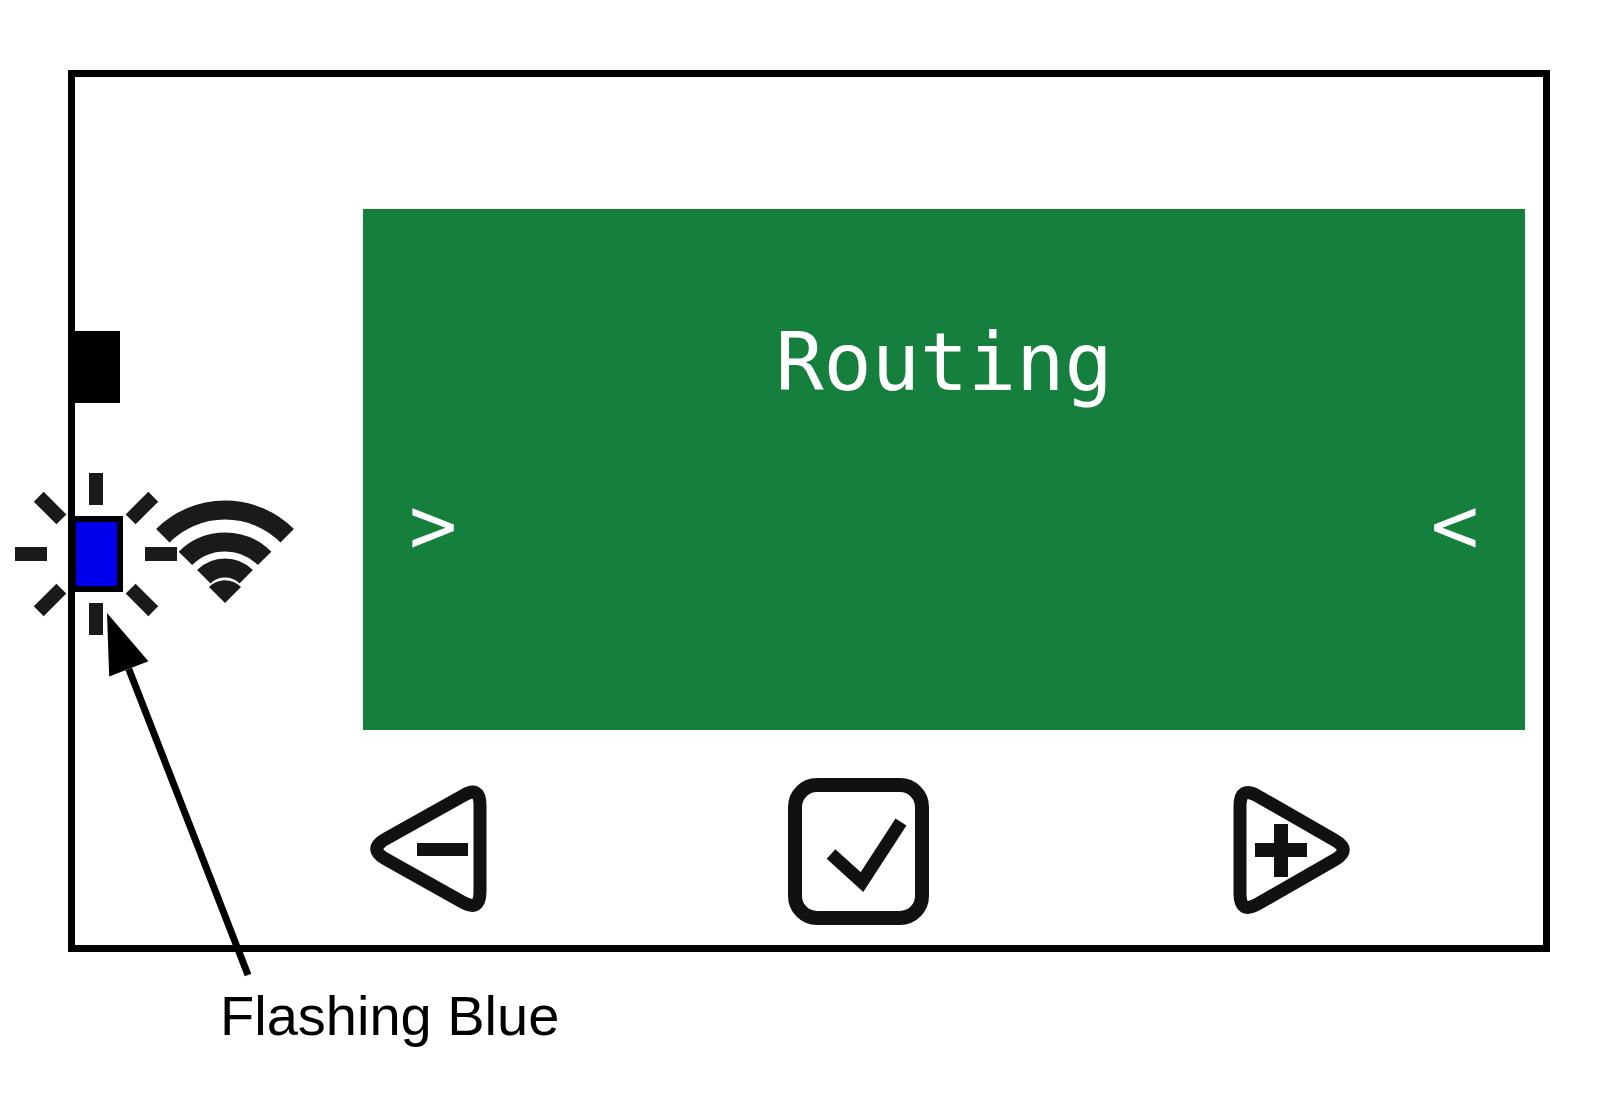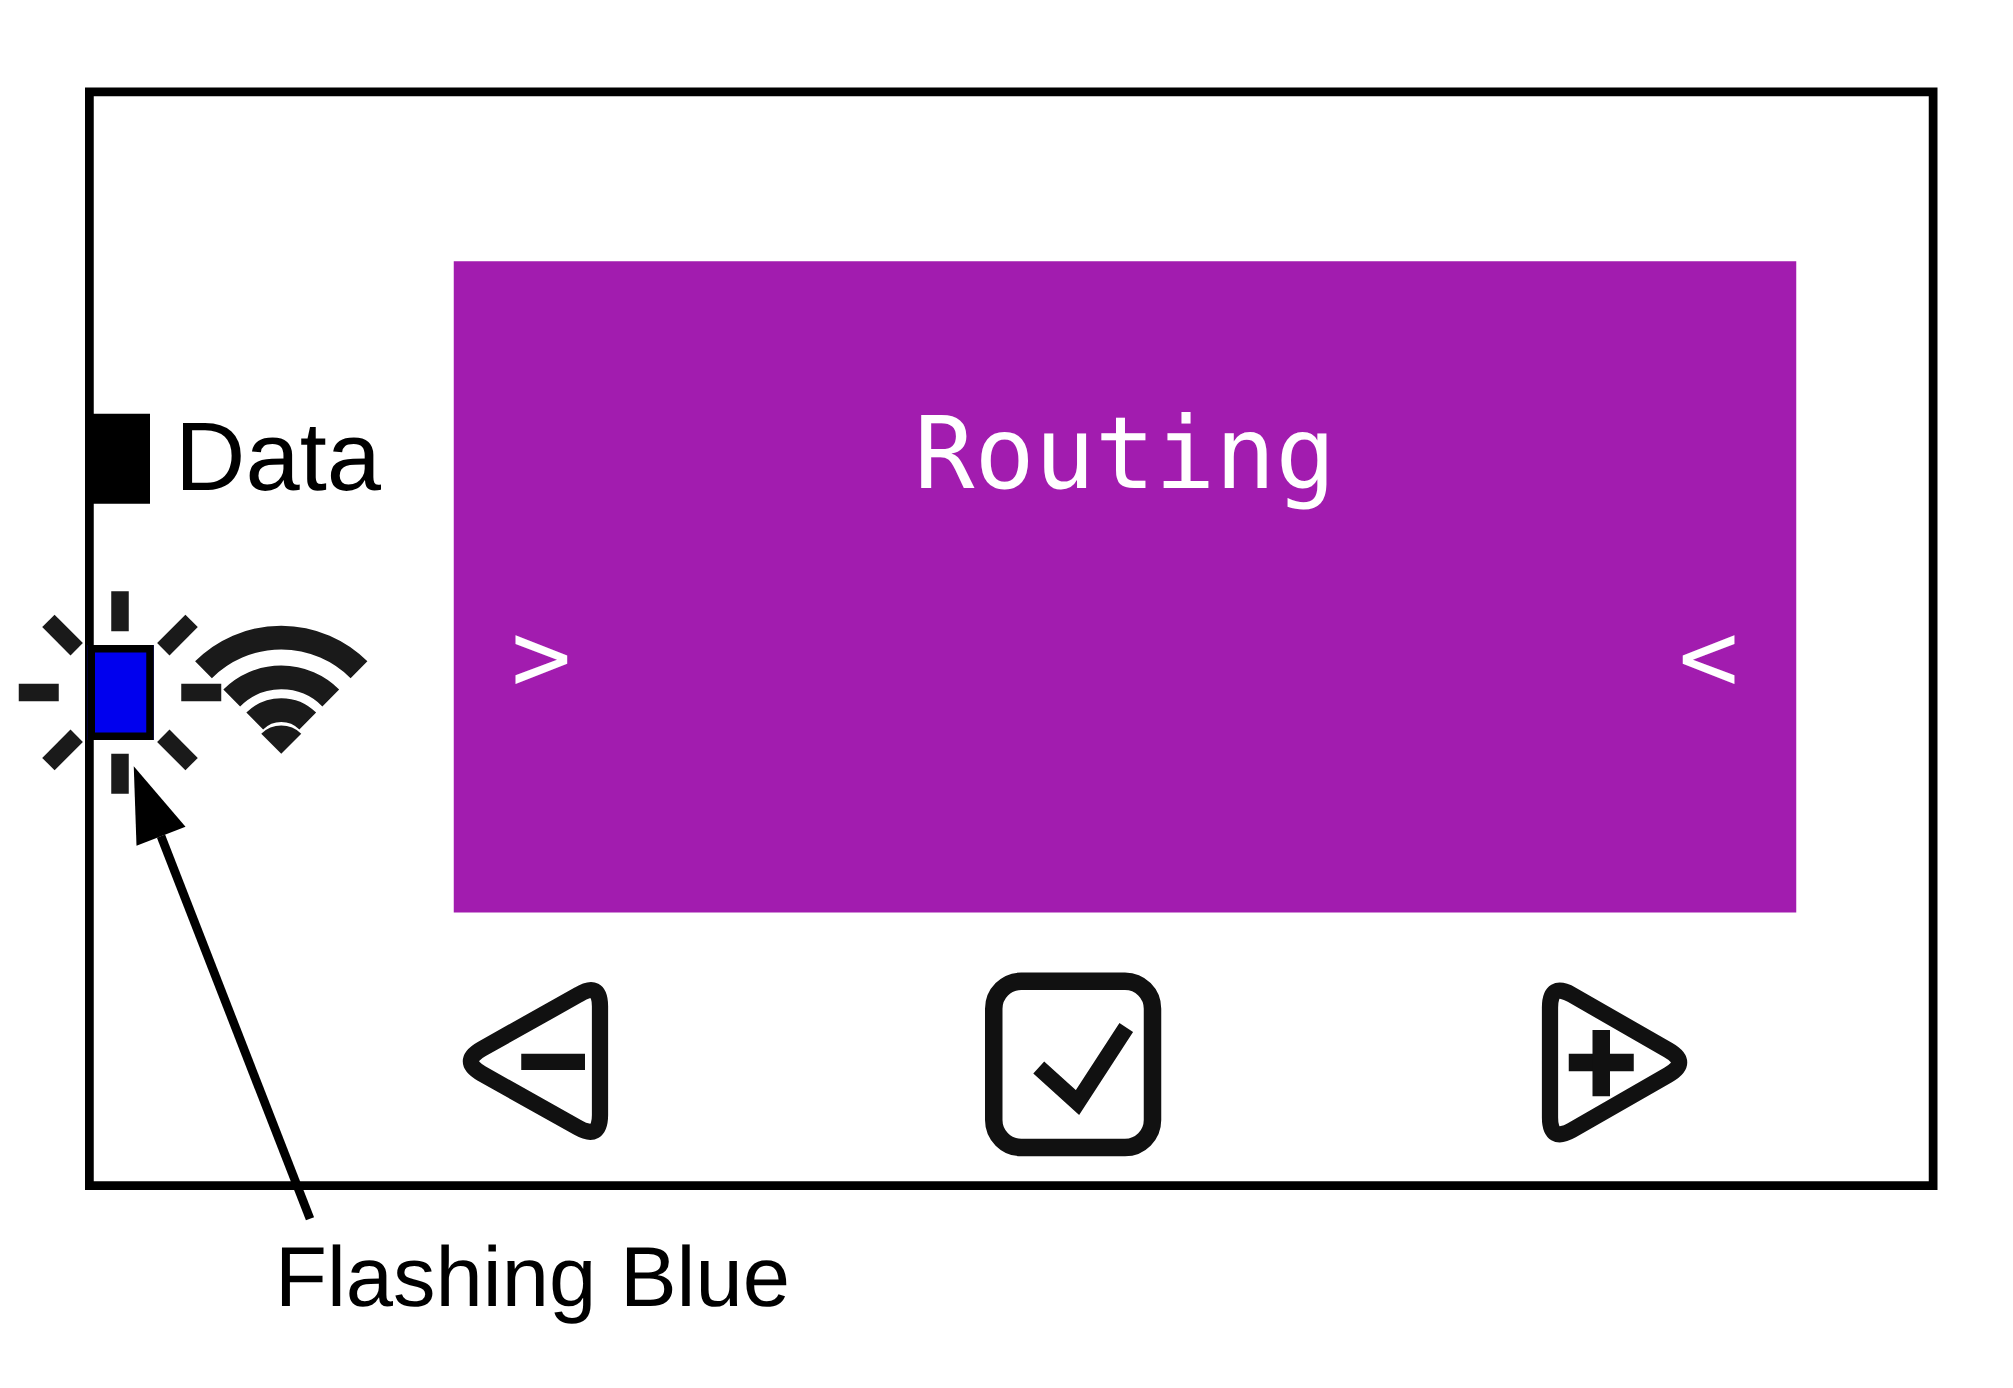--- a/index.html
+++ b/index.html
@@ -14,22 +14,22 @@
   .device-outline{
     position:absolute;left:68px;top:70px;
     width:1482px;height:882px;
     border:7px solid #000;
     box-sizing:border-box;
     background:transparent;
   }
   
   .lcd{
     position:absolute;left:363px;top:209px;
-    width:1074px;height:521px;
-    background:#a21caf;
+    width:1162px;height:521px;
+    background:#15803d;
     color:#fff;
     font-family:"DejaVu Sans Mono", monospace;
     font-size:80px;
   }
   .lcd-line1{
     position:absolute;top:114px;left:0;right:0;
     text-align:center;line-height:80px;
     white-space:pre;
   }
   .lcd-line2{
@@ -53,41 +53,40 @@
     position:absolute;left:70px;top:516px;
     width:53px;height:76px;
     background:#0000ee;
     border:6px solid #000;
     box-sizing:border-box;
   }
   .abs-svg{position:absolute;}
   
   .annotation-label{
     position:absolute;left:220px;top:988px;
-    font-size:68px;color:#000;line-height:1;
+    font-size:56px;color:#000;line-height:1;
     white-space:pre;
   }
 </style>
 </head>
 <body>
 
 <div class="canvas">
 
   <div class="device-outline"></div>
 
   <div class="lcd">
     <div class="lcd-line1">Routing</div>
     <div class="lcd-line2">
       <span>&gt;</span>
       <span>&lt;</span>
     </div>
   </div>
 
   <div class="data-led"></div>
-  <div class="data-label">Data</div>
 
   <svg class="abs-svg" style="left:10px;top:455px;" width="180" height="200" viewBox="0 0 180 200">
     <g fill="#1a1a1a">
       <rect x="79" y="18" width="14" height="32" transform="rotate(0 86 99)"></rect>
       <rect x="79" y="18" width="14" height="32" transform="rotate(45 86 99)"></rect>
       <rect x="79" y="18" width="14" height="32" transform="rotate(90 86 99)"></rect>
       <rect x="79" y="18" width="14" height="32" transform="rotate(135 86 99)"></rect>
       <rect x="79" y="18" width="14" height="32" transform="rotate(180 86 99)"></rect>
       <rect x="79" y="18" width="14" height="32" transform="rotate(225 86 99)"></rect>
       <rect x="79" y="18" width="14" height="32" transform="rotate(270 86 99)"></rect>

